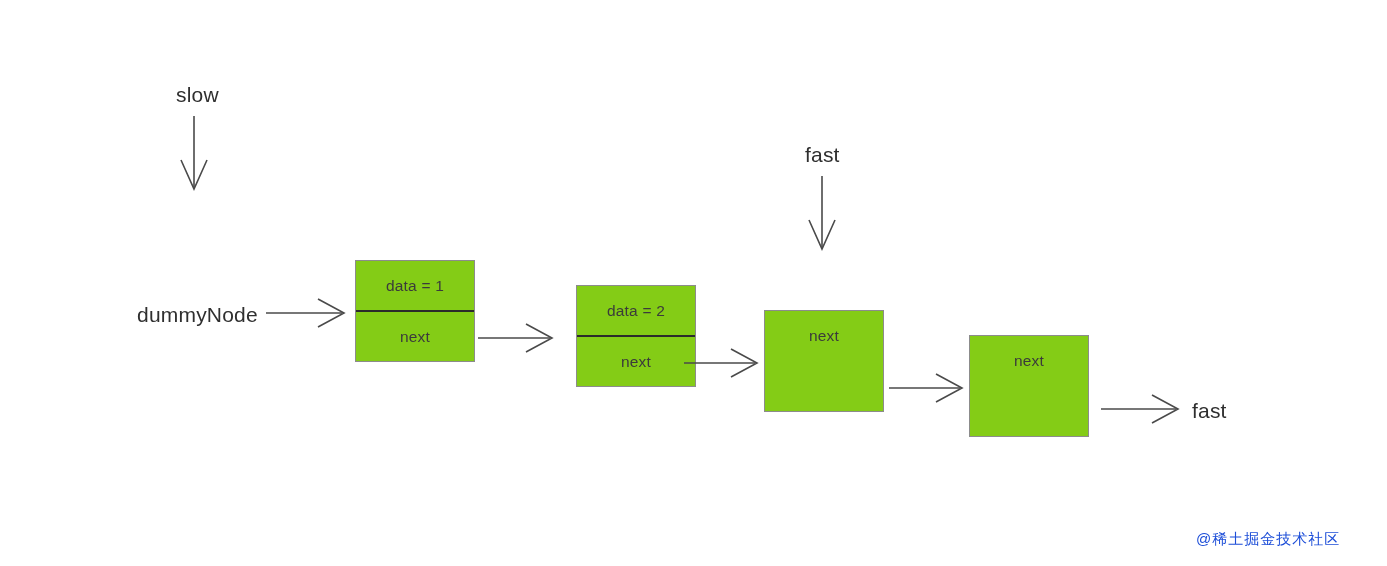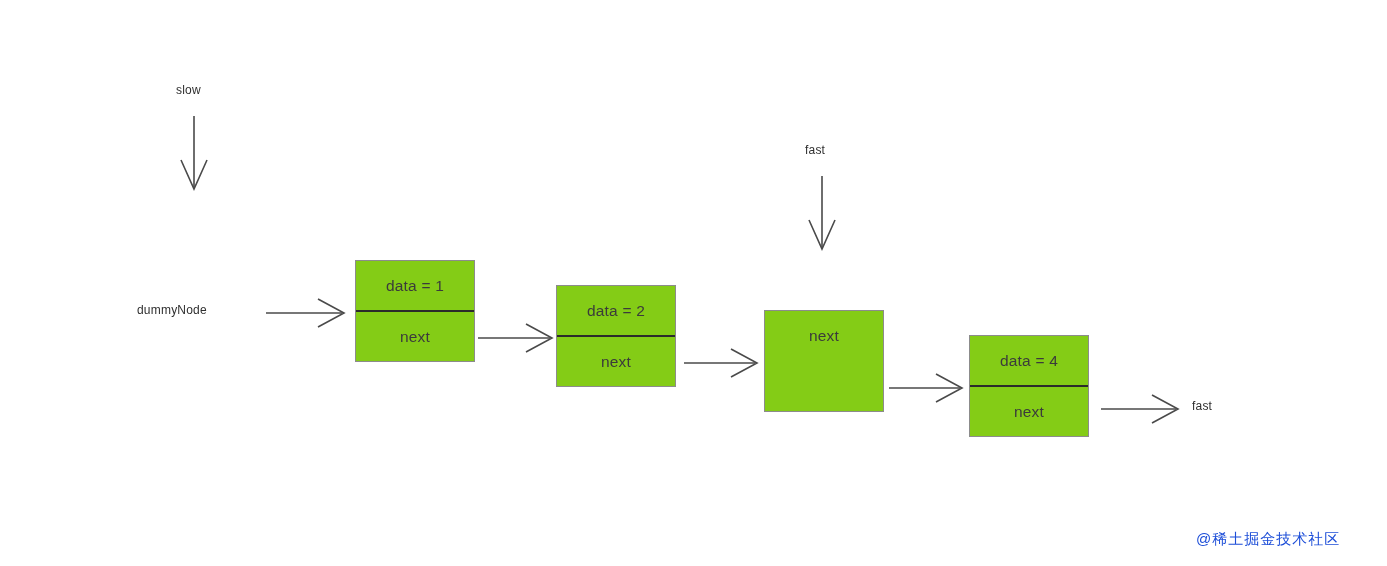--- a/index.html
+++ b/index.html
@@ -33,21 +33,21 @@
     font-size: 15.5px;
     letter-spacing: 0.2px;
     white-space: nowrap;
   }
   .node-cell.data {
     border-bottom: 2px solid #2b2b2b;
   }
   .label {
     position: absolute;
     color: #2f2f2f;
-    font-size: 12px;
+    font-size: 21px;
     letter-spacing: 0.2px;
     white-space: nowrap;
   }
   .arrow-svg {
     position: absolute;
     overflow: visible;
   }
   .arrow-svg line,
   .arrow-svg polyline {
     stroke: #4a4a4a;
@@ -91,41 +91,40 @@
   <div class="node" style="left:355px; top:260px; width:120px; height:102px;">
     <div class="node-cell data" style="height:51px;">data = 1</div>
     <div class="node-cell" style="height:49px;">next</div>
   </div>
 
   <svg class="arrow-svg" style="left:478px; top:321px; width:78px; height:34px;" viewBox="0 0 78 34">
     <line x1="0" y1="17" x2="72" y2="17"></line>
     <polyline points="48,3 74,17 48,31"></polyline>
   </svg>
 
-  <div class="node" style="left:556px; top:285px; width:120px; height:102px;">
+  <div class="node" style="left:576px; top:285px; width:120px; height:102px;">
     <div class="node-cell data" style="height:51px;">data = 2</div>
     <div class="node-cell" style="height:49px;">next</div>
   </div>
 
   <svg class="arrow-svg" style="left:684px; top:346px; width:78px; height:34px;" viewBox="0 0 78 34">
     <line x1="0" y1="17" x2="71" y2="17"></line>
     <polyline points="47,3 73,17 47,31"></polyline>
   </svg>
 
   <div class="node" style="left:764px; top:310px; width:120px; height:102px;">
     <div class="node-cell" style="height:49px;">next</div>
   </div>
 
   <svg class="arrow-svg" style="left:889px; top:371px; width:78px; height:34px;" viewBox="0 0 78 34">
     <line x1="0" y1="17" x2="71" y2="17"></line>
     <polyline points="47,3 73,17 47,31"></polyline>
   </svg>
 
   <div class="node" style="left:969px; top:335px; width:120px; height:102px;">
-    <div class="node-cell data" style="height:51px;">data = 4</div>
     <div class="node-cell" style="height:49px;">next</div>
   </div>
 
   <svg class="arrow-svg" style="left:1101px; top:392px; width:82px; height:34px;" viewBox="0 0 82 34">
     <line x1="0" y1="17" x2="75" y2="17"></line>
     <polyline points="51,3 77,17 51,31"></polyline>
   </svg>
 
   <div class="label" style="left:1192px; top:399px;">fast</div>
 

